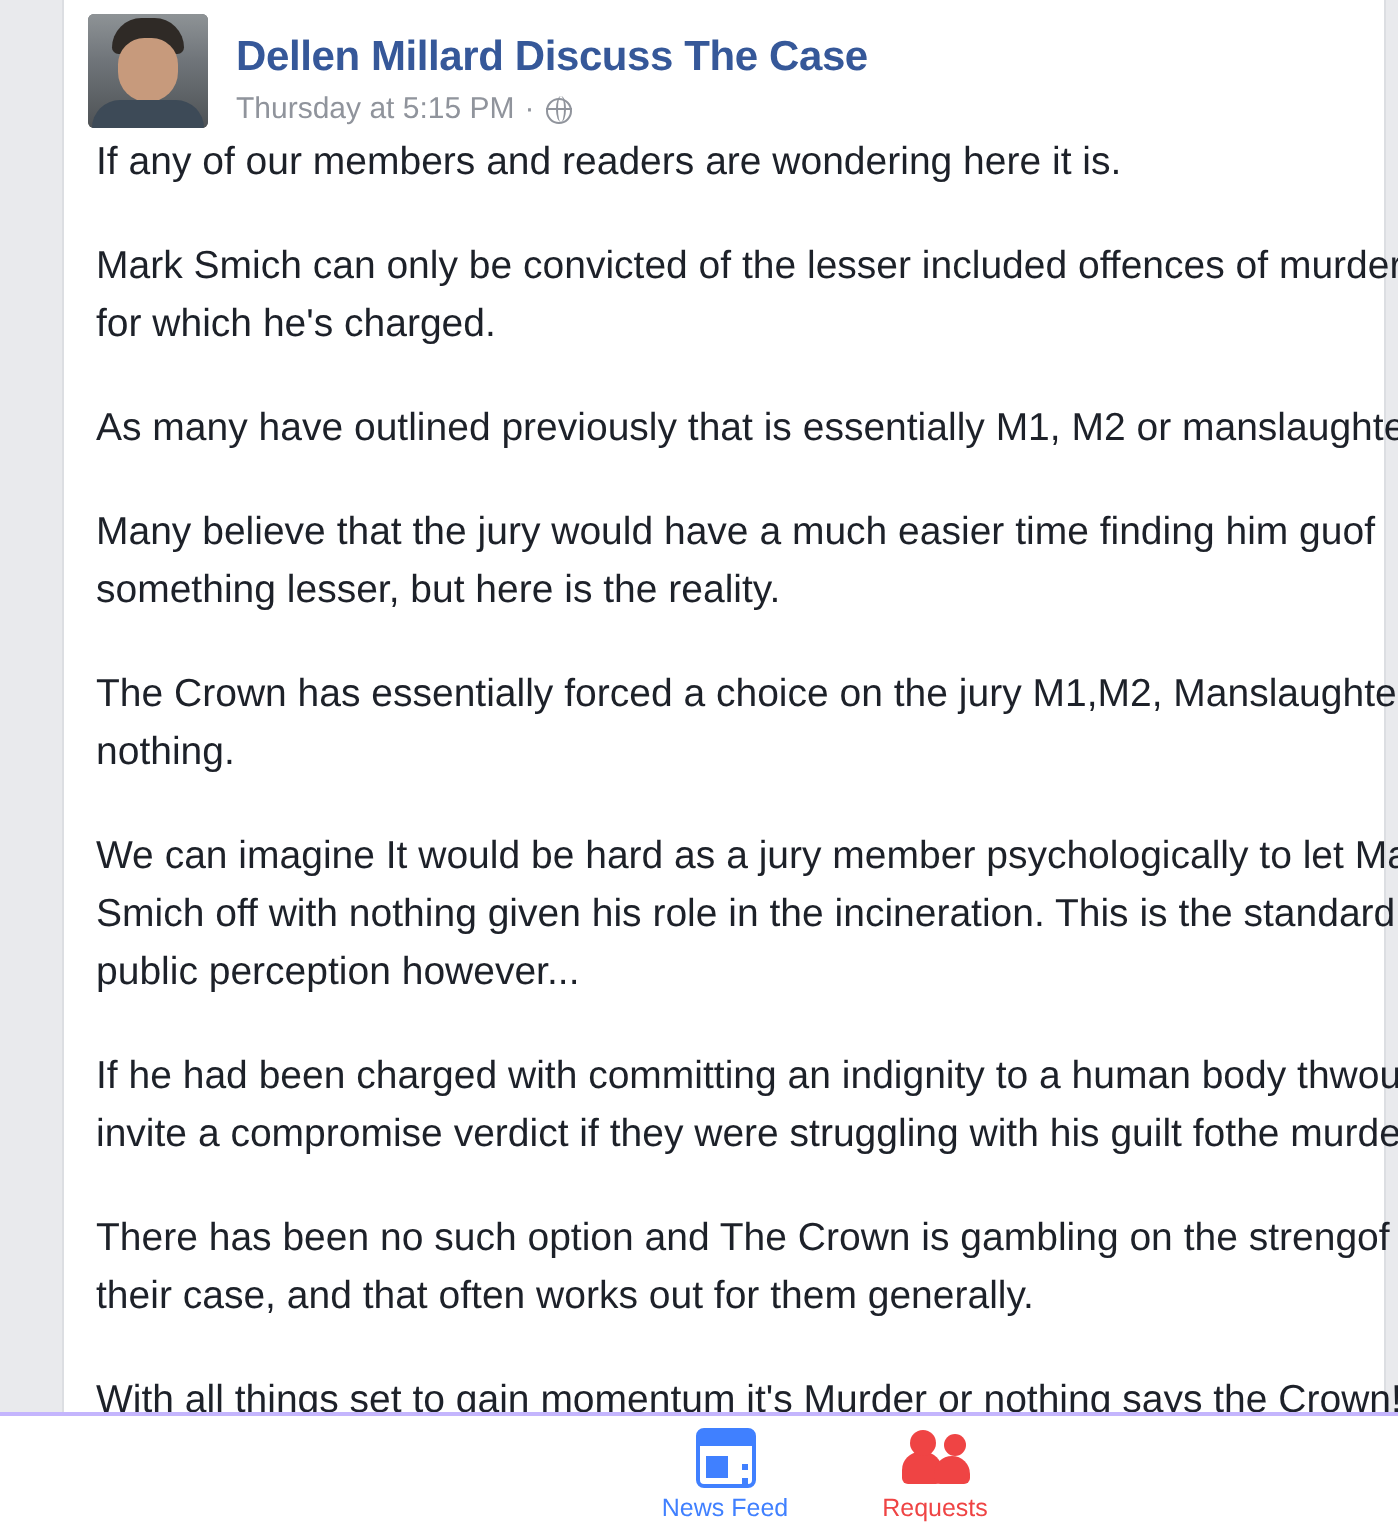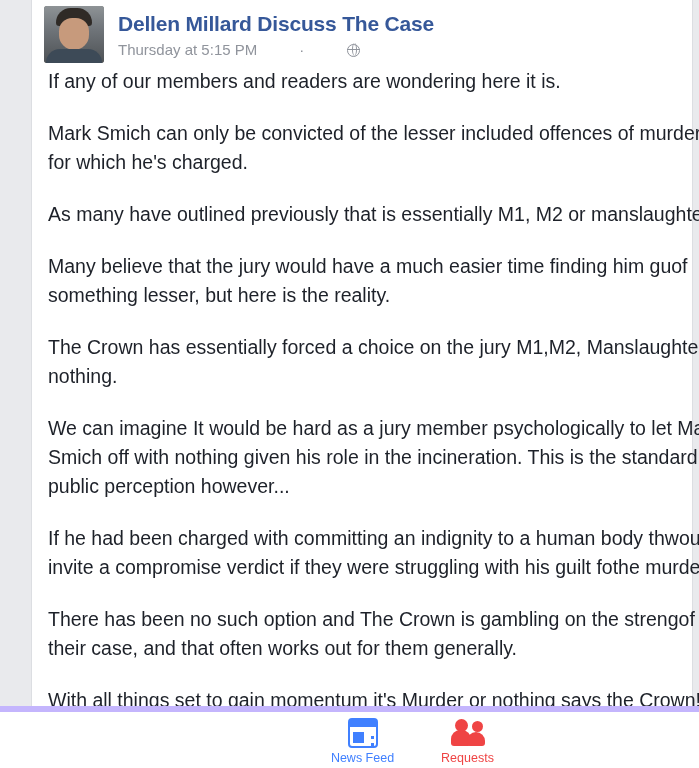--- a/index.html
+++ b/index.html
@@ -42,21 +42,21 @@
   }
 
   
   .post-header {
     position: absolute;
     left: 33px;
     top: 0;
     right: 8px;
     height: 64px;
     display: flex;
-    align-items: flex-start;
+    align-items: flex-end;
     padding: 8px 16px 0 11px;
   }
   .avatar {
     width: 60px;
     height: 57px;
     border-radius: 3px;
     overflow: hidden;
     flex: 0 0 auto;
     position: relative;
     background: #6b6e70;
@@ -104,21 +104,20 @@
     line-height: 25px;
     white-space: nowrap;
   }
   .post-meta {
     margin-top: 5px;
     font-size: 15px;
     color: #90949c;
     display: flex;
     align-items: center;
     line-height: 18px;
-    gap: 37px;
   }
   .post-meta .dot {
     margin: 0 5px;
     color: #90949c;
   }
   .globe-icon {
     display: inline-block;
     width: 13px;
     height: 13px;
     border: 1.5px solid #90949c;
@@ -160,21 +159,21 @@
   }
 
   
   .tabbar {
     position: absolute;
     left: 0;
     bottom: 0;
     width: 699px;
     height: 62px;
     background: #ffffff;
-    border-top: 6px solid #c4b5fd;
+    border-top: 2px solid #c4b5fd;
     display: flex;
     align-items: flex-start;
     padding-left: 310px;
   }
   .tab {
     width: 105px;
     display: flex;
     flex-direction: column;
     align-items: center;
     padding-top: 6px;

